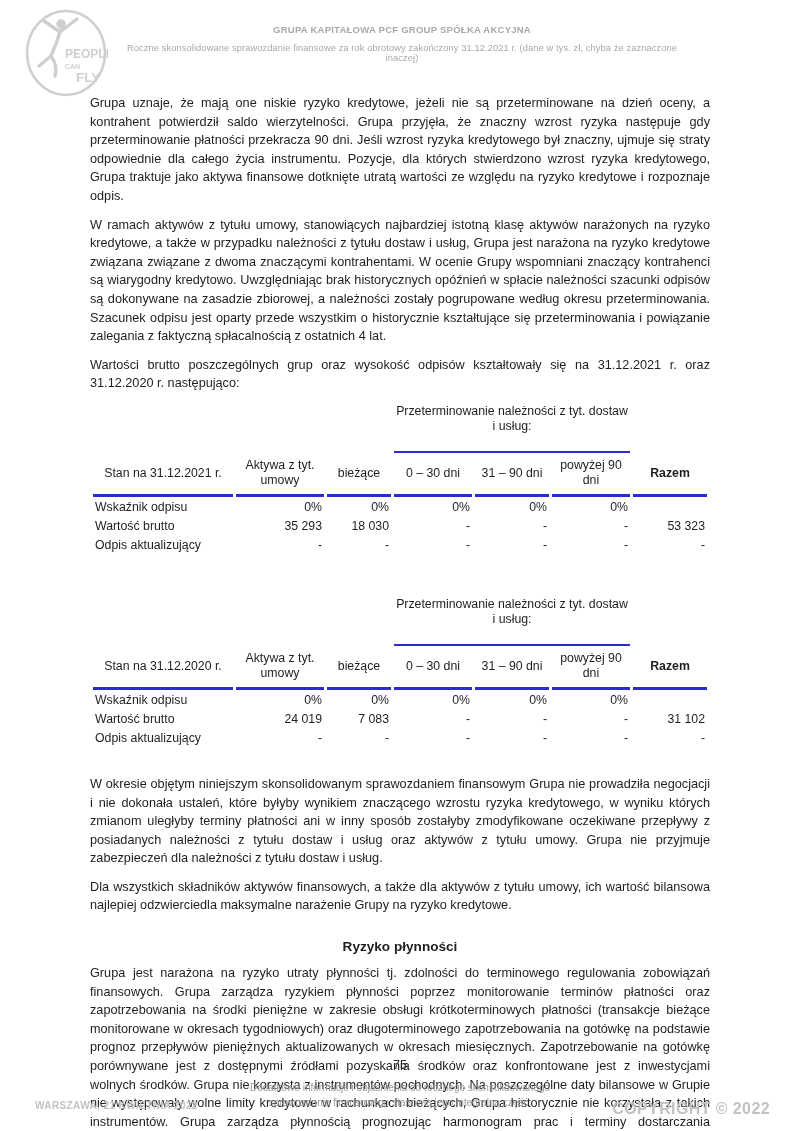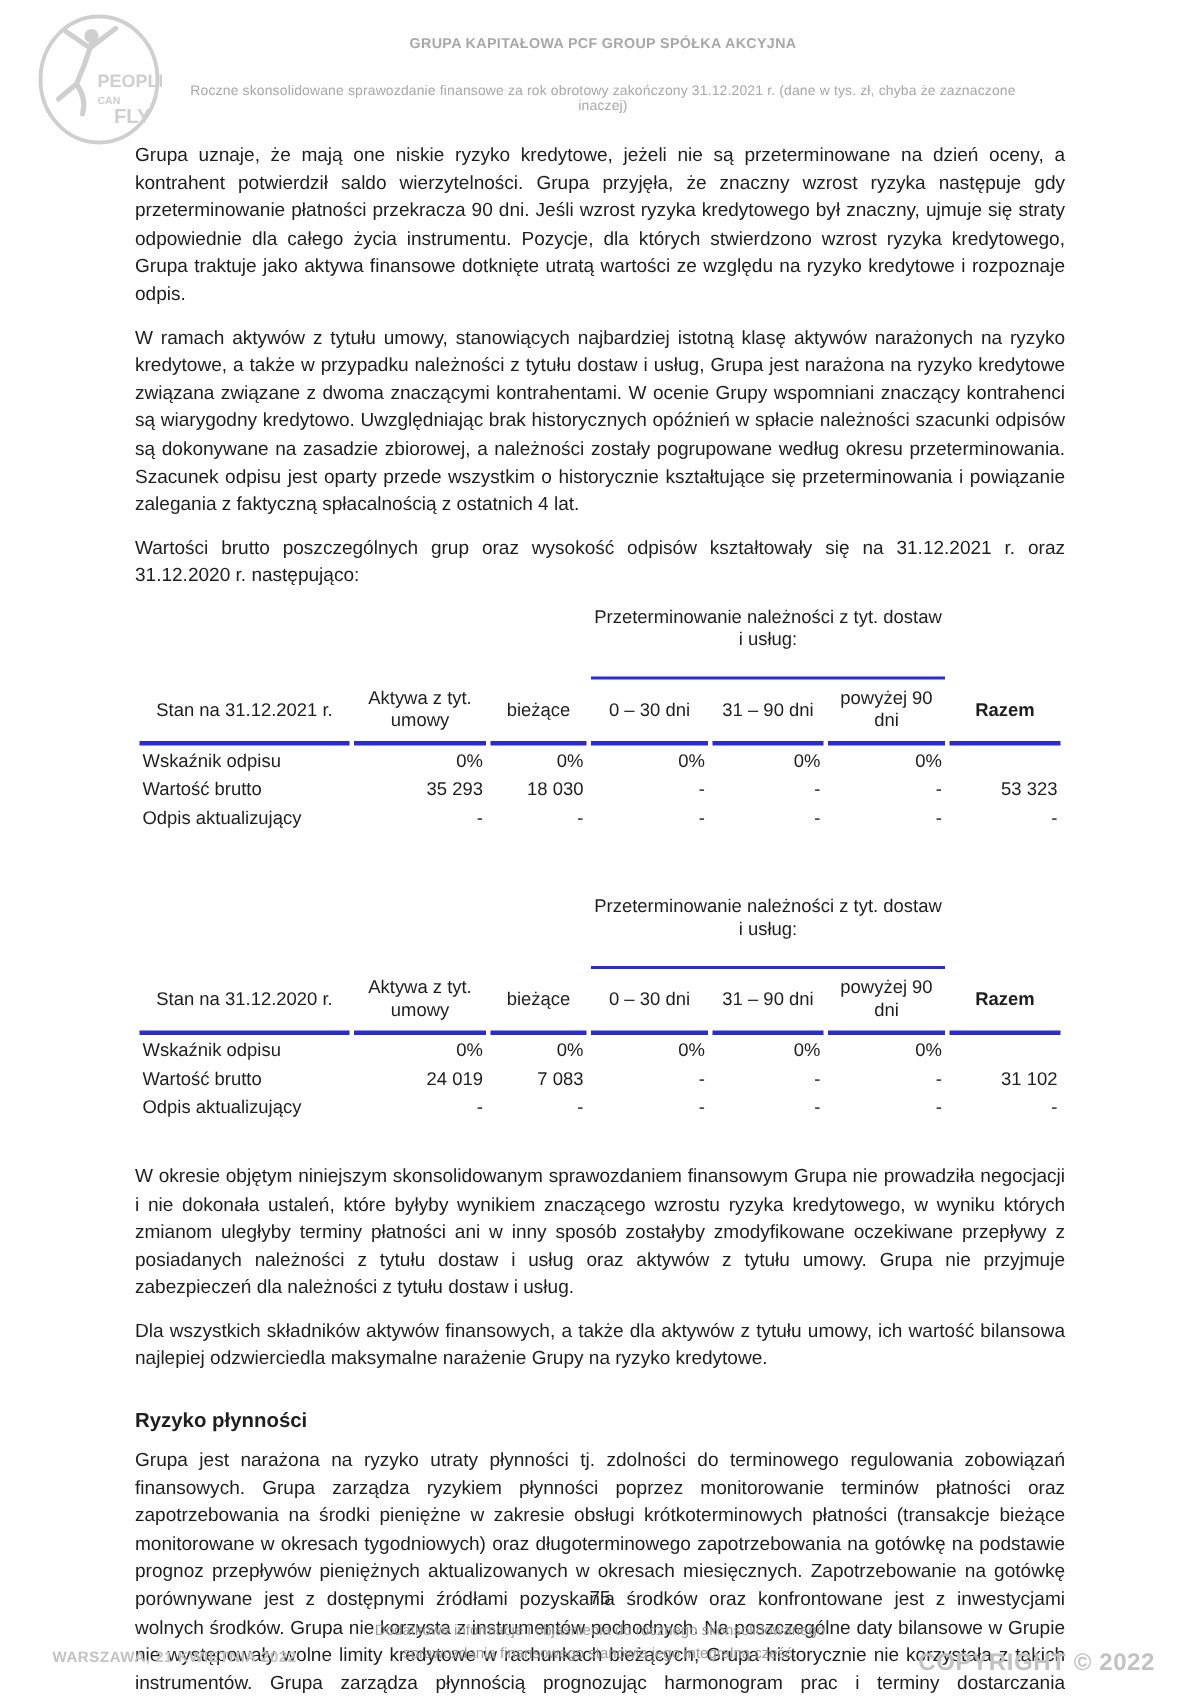--- a/index.html
+++ b/index.html
@@ -4,26 +4,26 @@
 <style>
   :root{ --blue:#2b2bd0; --ink:#1e1e1e; --hdr-gray:#a8a8a8; --note-gray:#9a9a9a; --corner-gray:#c2c2c2; --logo-gray:#cfcfcf; }
   html,body{margin:0;padding:0;background:#ffffff;}
   .page{position:relative;width:800px;height:1131px;background:#fff;overflow:hidden;
         font-family:"Liberation Sans",sans-serif;color:var(--ink);}
 
   
   .logo{position:absolute;left:24px;top:9px;width:84px;height:88px;}
   .hdr{position:absolute;left:120px;right:116px;top:24px;text-align:center;color:var(--hdr-gray);}
   .hdr .t1{font-weight:bold;font-size:9.5px;letter-spacing:.25px;}
-  .hdr .t2{font-size:9.3px;margin-top:20px;letter-spacing:.1px;}
+  .hdr .t2{font-size:9.3px;margin-top:8px;letter-spacing:.1px;}
 
   
   .content{position:absolute;left:90px;top:94px;width:620px;}
   p.body{font-size:12.7px;line-height:18.6px;text-align:justify;margin:0 0 10px;}
-  h2.section{font-size:13.6px;font-weight:bold;margin:24px 0 10px;}
+  h2.section{font-size:13.6px;font-weight:bold;margin:24px 0 10px;text-align:center;}
 
   
   table.fin{width:620px;border-collapse:separate;border-spacing:3px 0;font-size:12.3px;margin:4px 0 0;}
   table.fin.second{margin-top:42px;}
   .fin td,.fin th{padding:1px 2px;}
   .fin .blank{border:none;}
   .fin .span-head{text-align:center;line-height:15.5px;padding-bottom:16px;border-bottom:2.5px solid var(--blue);}
   .fin th{font-weight:normal;text-align:center;vertical-align:middle;line-height:15.5px;
           padding-top:5px;padding-bottom:5px;border-bottom:3px solid var(--blue);}
   .fin th.razem{font-weight:bold;}

